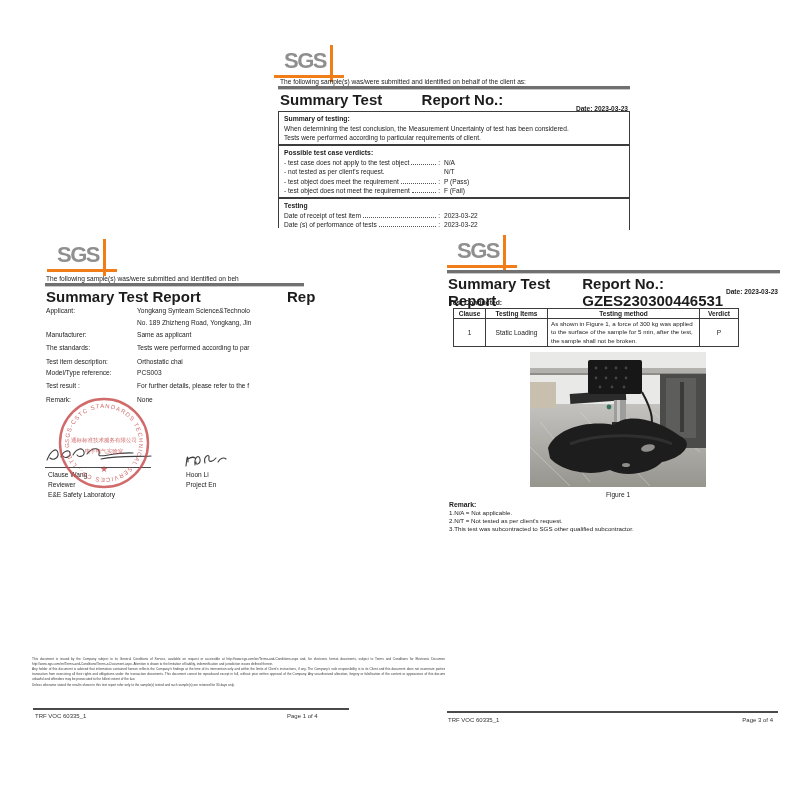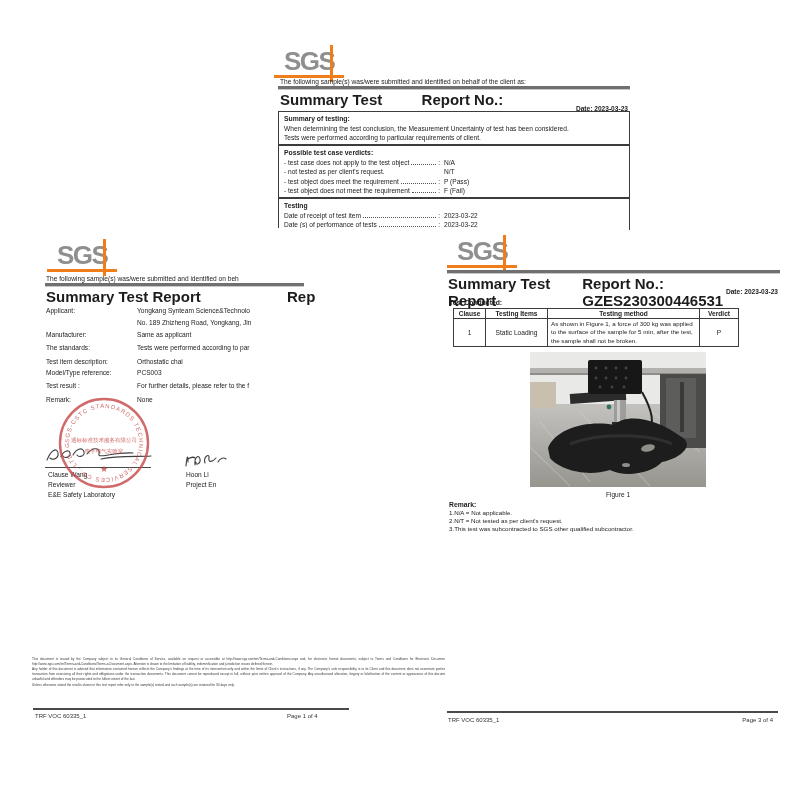--- a/index.html
+++ b/index.html
@@ -3,21 +3,21 @@
 <meta charset="utf-8">
 <style>
   html,body{margin:0;padding:0;background:#fff;}
   #canvas{position:relative;width:800px;height:800px;background:#ffffff;overflow:hidden;
           font-family:"Liberation Sans",sans-serif;color:#1c1c1c;}
   section{position:absolute;background:#fff;}
   .abs{position:absolute;}
   .nw{white-space:nowrap;}
   
   .sgs{position:absolute;width:70px;height:38px;}
-  .sgs-txt{position:absolute;left:10px;top:0;font-weight:bold;font-size:26px;line-height:26px;
+  .sgs-txt{position:absolute;left:10px;top:0;font-weight:bold;font-size:22px;line-height:26px;
            color:#8f8f8f;letter-spacing:-1.5px;text-align:center;}
   .sgs-h{position:absolute;left:0;top:27px;width:70px;height:2.5px;background:#f07d17;}
   .sgs-v{position:absolute;left:56px;top:-3px;width:2.5px;height:37px;background:#f07d17;}
   
   .band{position:absolute;height:3px;background:#707070;border-bottom:1px solid #c9c9c9;}
   .t6{font-size:6.6px;line-height:1.4;}
   .t6s{font-size:6.2px;line-height:1.35;}
   .ttl{font-size:15px;font-weight:bold;}
   .dt{font-size:6.6px;font-weight:bold;}
   .hd{font-size:6.8px;font-weight:bold;line-height:1.45;}

